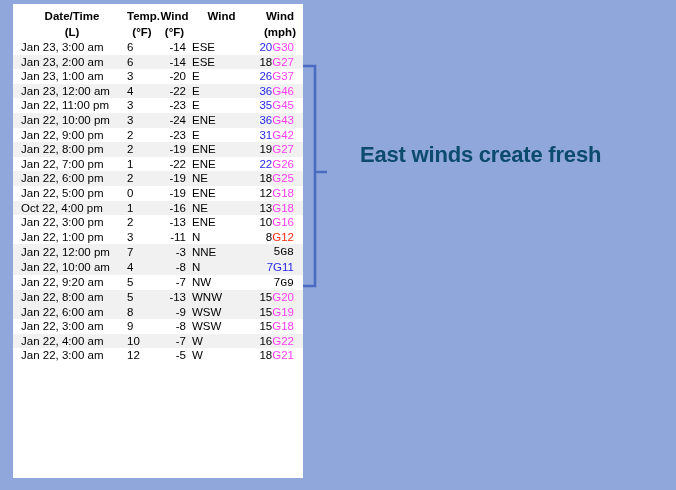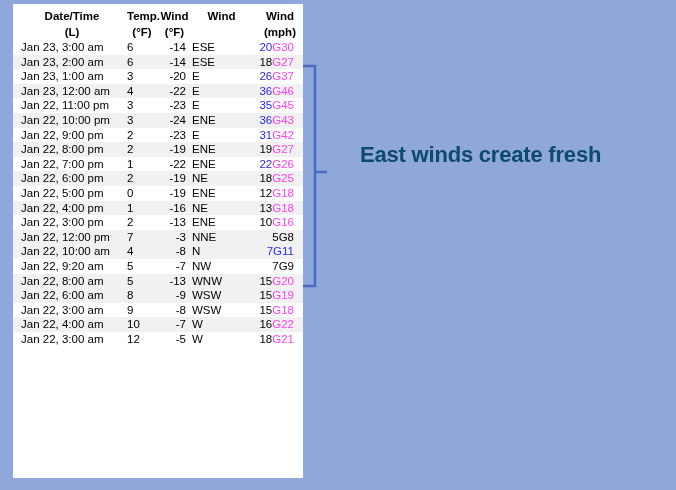--- a/index.html
+++ b/index.html
@@ -78,21 +78,21 @@
 
   
   td.d-chill span { display: inline-block; width: 26px; text-align: right; }
   td.d-temp  span { display: inline-block; width: 18px; text-align: left; }
 
   .spd-black   { color: #000000; }
   .spd-blue    { color: #2727e8; }
   .gust-magenta{ color: #ff3ff0; }
   .gust-blue   { color: #2727e8; }
   .gust-red    { color: #ff2b12; }
-  .gust-black  { color: #000000; }
+  .gust-black  { color: #000000; font-family: Liberation Mono, monospace; }
 
   
   #bracket {
     position: absolute;
     left: 303px;
     top: 64px;
     width: 32px;
     height: 224px;
   }
 
@@ -209,32 +209,39 @@
           <td class="d-speed"><span class="spd-black">18</span><span class="gust-magenta">G25</span></td>
         </tr>
         <tr class="row-odd">
           <td class="d-datetime">Jan 22, 5:00 pm</td>
           <td class="d-temp"><span>0</span></td>
           <td class="d-chill"><span>-19</span></td>
           <td class="d-dir">ENE</td>
           <td class="d-speed"><span class="spd-black">12</span><span class="gust-magenta">G18</span></td>
         </tr>
         <tr class="row-even">
-          <td class="d-datetime">Jan 22, 4:00 pm</td>
+          <td class="d-datetime">Oct 22, 4:00 pm</td>
           <td class="d-temp"><span>1</span></td>
           <td class="d-chill"><span>-16</span></td>
           <td class="d-dir">NE</td>
           <td class="d-speed"><span class="spd-black">13</span><span class="gust-magenta">G18</span></td>
         </tr>
         <tr class="row-odd">
           <td class="d-datetime">Jan 22, 3:00 pm</td>
           <td class="d-temp"><span>2</span></td>
           <td class="d-chill"><span>-13</span></td>
           <td class="d-dir">ENE</td>
           <td class="d-speed"><span class="spd-black">10</span><span class="gust-magenta">G16</span></td>
+        </tr>
+        <tr class="row-odd">
+          <td class="d-datetime">Jan 22, 1:00 pm</td>
+          <td class="d-temp"><span>3</span></td>
+          <td class="d-chill"><span>-11</span></td>
+          <td class="d-dir">N</td>
+          <td class="d-speed"><span class="spd-black">8</span><span class="gust-red">G12</span></td>
         </tr>
         <tr class="row-even">
           <td class="d-datetime">Jan 22, 12:00 pm</td>
           <td class="d-temp"><span>7</span></td>
           <td class="d-chill"><span>-3</span></td>
           <td class="d-dir">NNE</td>
           <td class="d-speed"><span class="spd-black">5</span><span class="gust-black">G8</span></td>
         </tr>
         <tr class="row-even">
           <td class="d-datetime">Jan 22, 10:00 am</td>

